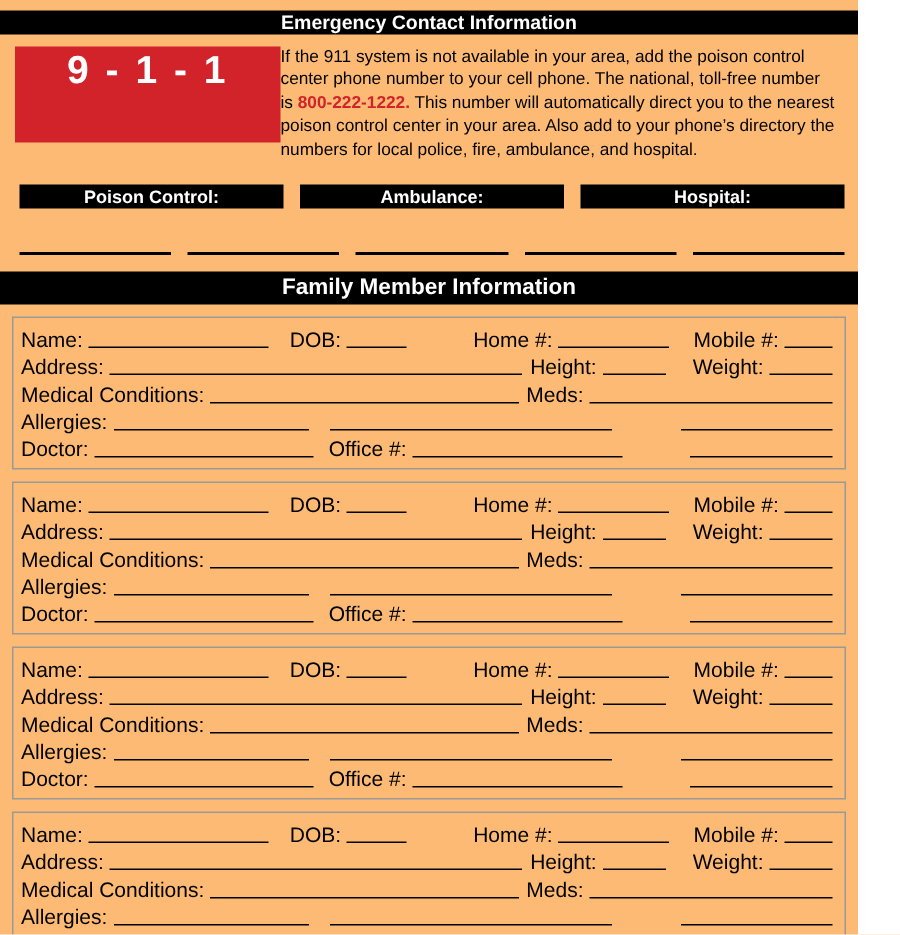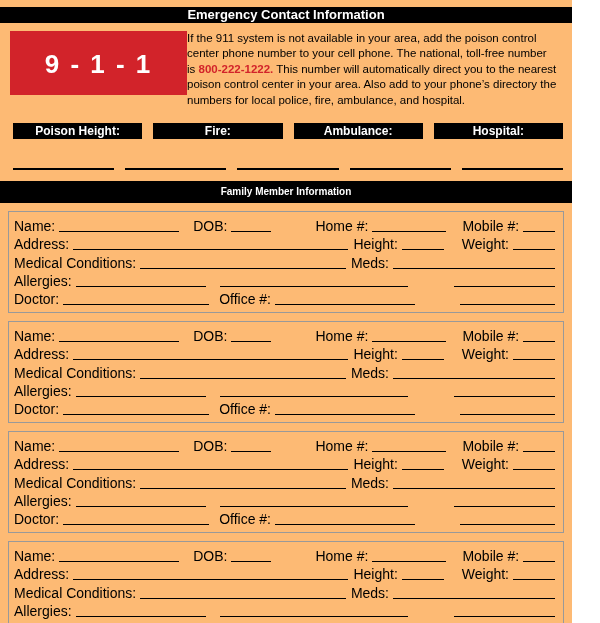--- a/index.html
+++ b/index.html
@@ -10,27 +10,27 @@
     background: #fdba74;
     overflow: hidden;
     font-family: "Liberation Sans", sans-serif;
     color: #000;
   }
   .bar {
     background: #000; color: #fff;
     text-align: center; font-weight: bold;
   }
   .top-bar { margin-top: 7px; height: 16px; line-height: 16px; font-size: 13px; }
-  .family-bar { margin-top: 11px; height: 22px; line-height: 22px; font-size: 10px; }
+  .family-bar { margin-top: 11px; height: 22px; line-height: 22px; font-size: 15px; }
 
   .intro-row { display: flex; margin: 8px 8px 0 10px; }
   .red-box {
     width: 177px; height: 64px; flex: 0 0 177px;
     color: #fff; text-align: center;
-    display: flex; flex-direction: column; justify-content: center;
+    display: flex; flex-direction: row; justify-content: center;
     padding-top: 2px;
   }
   .nine11 { font-size: 26px; font-weight: bold; letter-spacing: 2px; line-height: 26px; }
   .nine11-sub { font-size: 12.5px; font-weight: bold; line-height: 15px; }
   .nine11-cap { font-size: 13.5px; font-weight: bold; line-height: 15px; }
   .intro-text {
     flex: 1; margin-right: 6px;
     font-size: 11.5px; line-height: 15.4px;
   }
   .phone { font-weight: bold; }
@@ -82,22 +82,21 @@
   </div>
 
   <div class="intro-row">
     <div class="red-box" id="red-box" style="background: rgb(210, 35, 42);">
       <div class="nine11">9 - 1 - 1</div>
     </div>
     <p class="intro-text"><span>If the 911 system is not available in your area, add the poison control center phone number to your cell phone. The national, toll-free number is </span><span class="phone" id="phone-number" style="color: rgb(210, 35, 42);">800-222-1222.</span><span> This number will automatically direct you to the nearest poison control center in your area. Also add to your phone’s directory the numbers for local police, fire, ambulance, and hospital.</span></p>
   </div>
 
   <div class="contact-row">
-    <div class="contact-box">Poison Height:</div>
-    <div class="contact-box">Fire:</div>
+    <div class="contact-box">Poison Control:</div>
     <div class="contact-box">Ambulance:</div>
     <div class="contact-box">Hospital:</div>
   </div>
 
   <div class="contact-lines">
     <div class="contact-line"></div>
     <div class="contact-line"></div>
     <div class="contact-line"></div>
     <div class="contact-line"></div>
     <div class="contact-line"></div>

